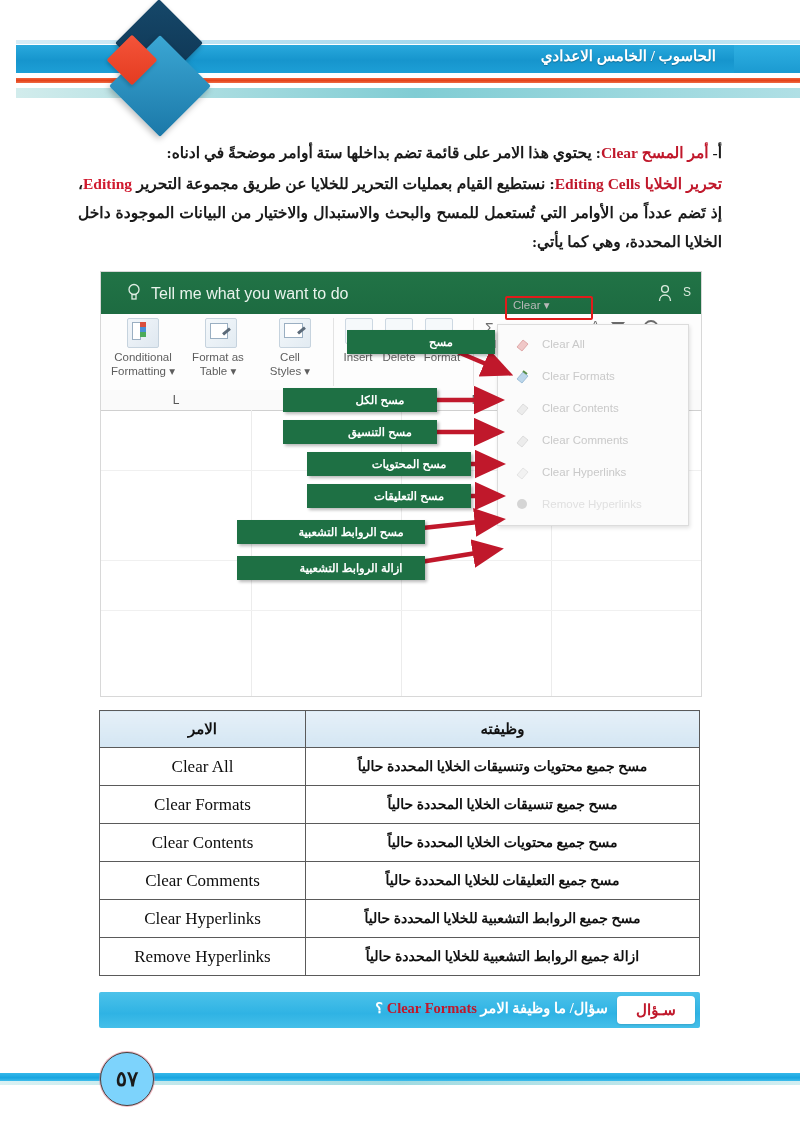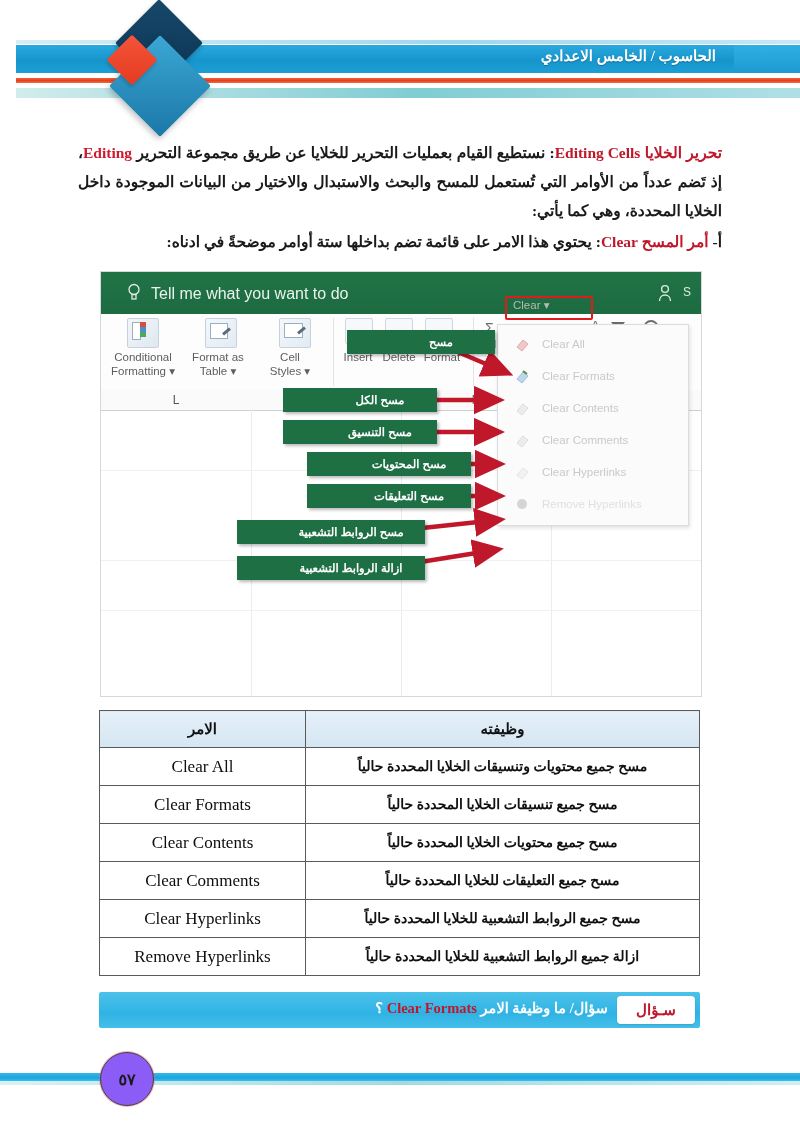--- a/index.html
+++ b/index.html
@@ -130,44 +130,44 @@
   .qtext{position:absolute;right:92px;top:8px;direction:rtl;color:#ffffff;
       font-size:14.5px;font-weight:bold;white-space:nowrap;}
   .qtext .qeng{color:#c0182b;direction:ltr;display:inline-block;}
 
   
   .foot-line{position:absolute;left:0;top:1073px;width:800px;height:8px;
       background:linear-gradient(to bottom,#35b8ea,#18a5e0 60%,#3fbdec);}
   .foot-teal{position:absolute;left:0;top:1081px;width:800px;height:4px;
       background:linear-gradient(to right,#d2eef0,#89d2da,#c7eaee);opacity:.8;}
   .pagenum{position:absolute;left:100px;top:1052px;width:52px;height:52px;
-      border-radius:50%;background:#8b5cf6;border:1.5px solid #4a3f3c;
+      border-radius:50%;background:#7dd3fc;border:1.5px solid #4a3f3c;
       display:flex;align-items:center;justify-content:center;
-      color:#1a1a1a;font-size:16px;font-weight:bold;
+      color:#1a1a1a;font-size:21px;font-weight:bold;
       box-shadow:0 0 0 1px rgba(224,120,140,.5);}
 </style>
 </head>
 <body>
 
 <div class="header-wrap">
   <div class="hdr-thin-top"></div>
   <div class="hdr-bar"></div>
   <div class="hdr-bar-right"></div>
   <div class="hdr-title">الحاسوب / الخامس الاعدادي</div>
   <div class="hdr-orange"></div>
   <div class="hdr-white-gap"></div>
   <div class="hdr-teal"></div>
   <div class="dia dia-dark"></div>
   <div class="dia dia-blue"></div>
   <div class="dia dia-red"></div>
 </div>
 
 <div class="body-text">
+  <p class="para"><span>أ- </span><span class="rd">أمر المسح</span> <span class="rd eng">Clear</span><span>: يحتوي هذا الامر على قائمة تضم بداخلها ستة أوامر موضحةً في ادناه:</span></p>
   <p class="para"><span class="rd">تحرير الخلايا</span> <span class="rd eng">Editing Cells</span><span>: نستطيع القيام بعمليات التحرير للخلايا عن طريق مجموعة التحرير </span><span class="rd2 eng">Editing</span><span>، إذ تَضم عدداً من الأوامر التي تُستعمل للمسح والبحث والاستبدال والاختيار من البيانات الموجودة داخل الخلايا المحددة، وهي كما يأتي:</span></p>
-  <p class="para"><span>أ- </span><span class="rd">أمر المسح</span> <span class="rd eng">Clear</span><span>: يحتوي هذا الامر على قائمة تضم بداخلها ستة أوامر موضحةً في ادناه:</span></p>
 </div>
 
 <div class="fig">
 
   <div class="fig-green"></div>
   <svg class="bulb" viewBox="0 0 14 18">
     <circle cx="7" cy="6.5" r="5" fill="none" stroke="#dfeee4" stroke-width="1.3"></circle>
     <rect x="5" y="11.5" width="4" height="4.5" fill="none" stroke="#dfeee4" stroke-width="1.3"></rect>
   </svg>
   <div class="tellme">Tell me what you want to do</div>

